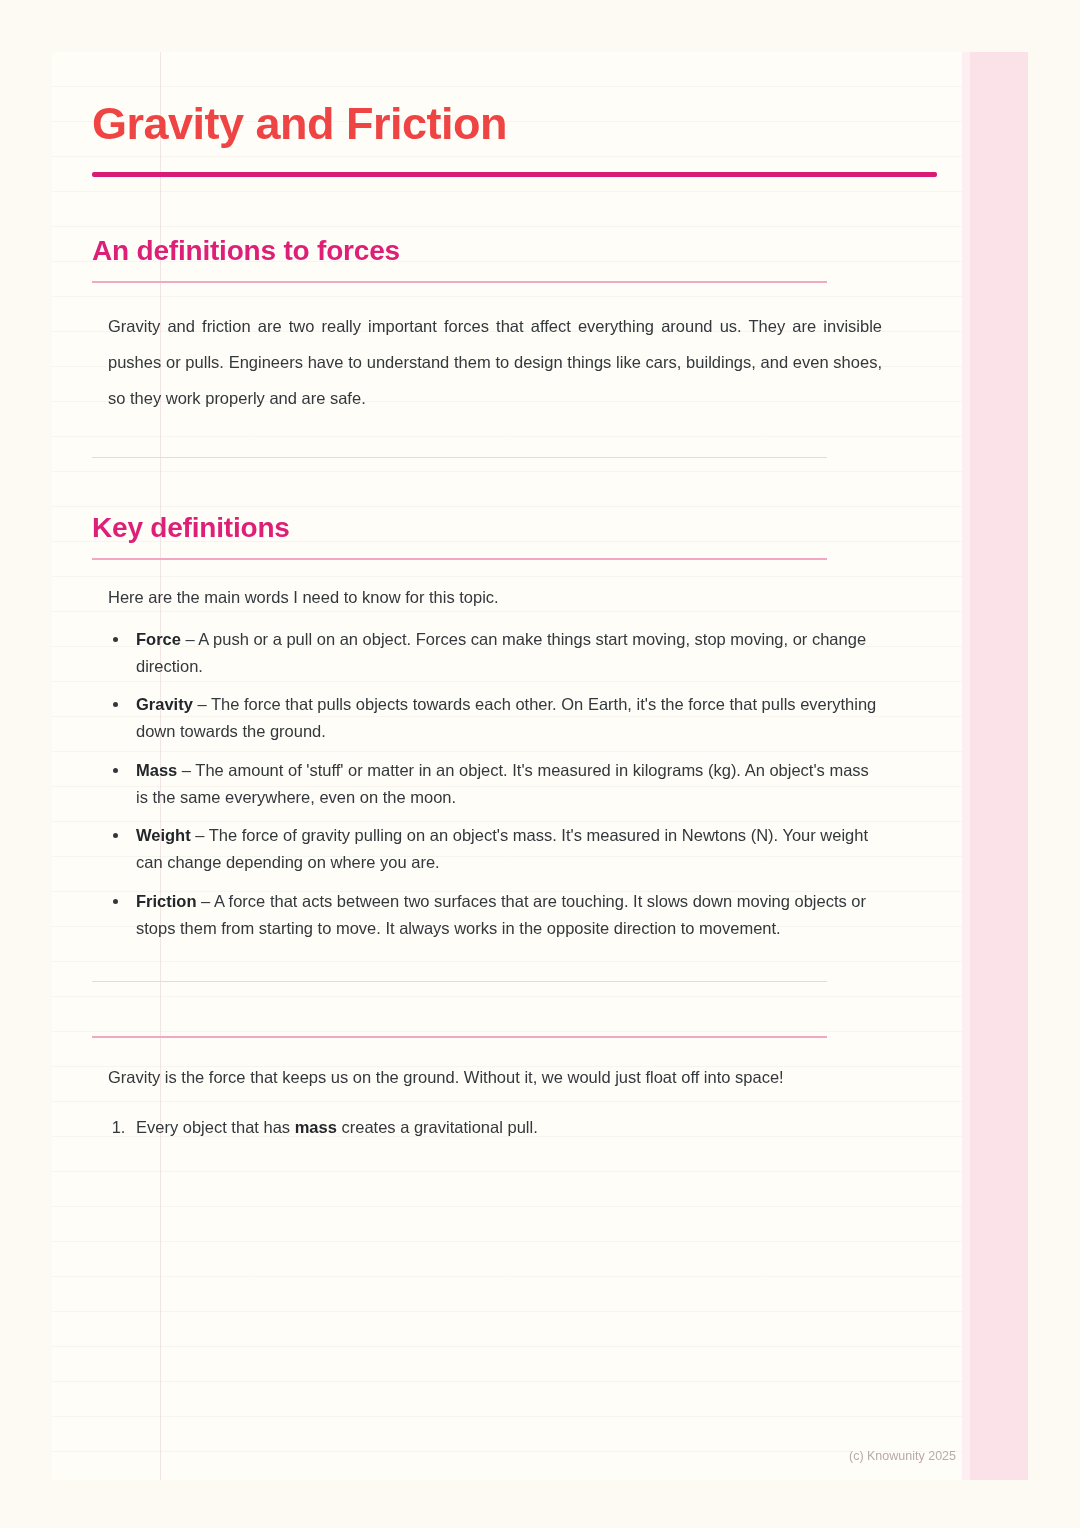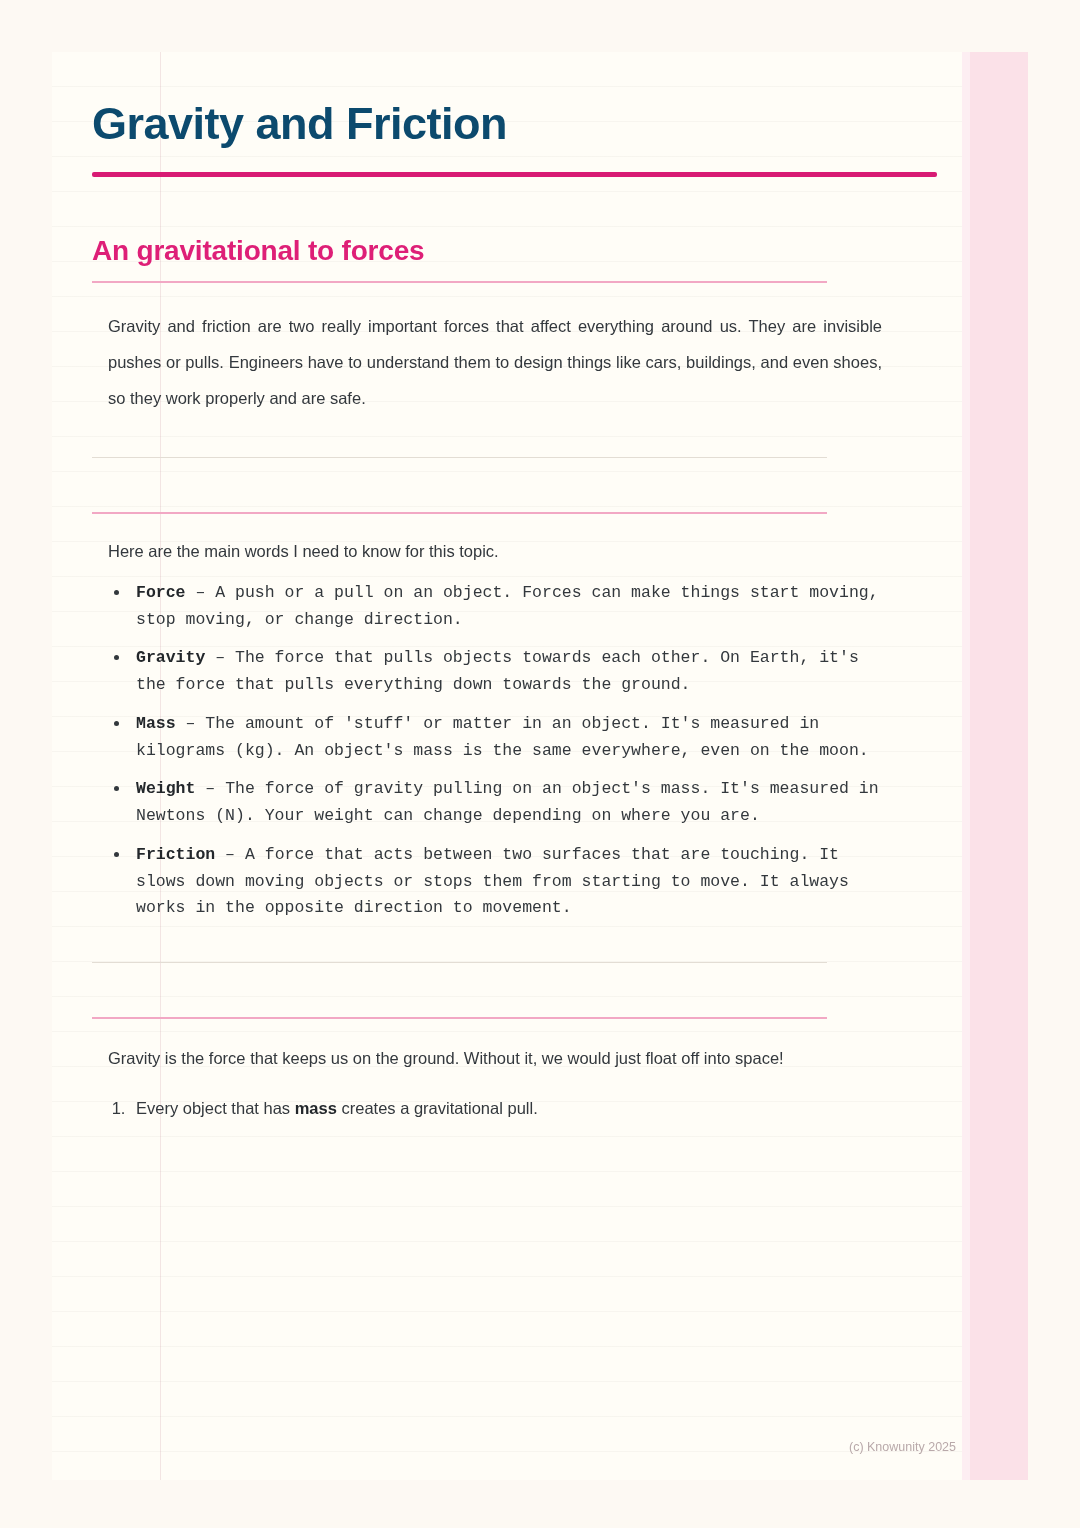--- a/index.html
+++ b/index.html
@@ -68,21 +68,21 @@
     top: 0;
     width: 790px;
     padding-top: 46px;
   }
 
   h1.doc-title {
     margin: 0;
     font-size: 45px;
     line-height: 1.15;
     font-weight: bold;
-    color: #0c4a6e;
+    color: #ef4444;
     letter-spacing: -0.5px;
   }
   .title-rule {
     margin-top: 22px;
     height: 5px;
     width: 845px;
     background: #d81b74;
     border-radius: 2px;
   }
 
@@ -122,21 +122,20 @@
   .divider {
     margin-top: 40px;
     height: 1px;
     width: 735px;
     background: #e3ddd4;
   }
 
   ul.defs {
     margin: 16px 0 0 0;
     padding-left: 38px;
-    font-family: Liberation Mono, monospace;
   }
   ul.defs li {
     color: #33383d;
     font-size: 16.5px;
     line-height: 1.62;
     margin-bottom: 12px;
     padding-left: 6px;
   }
   ul.defs li b { color: #23272b; }
 
@@ -155,47 +154,48 @@
     color: #33383d;
     font-size: 16.5px;
     line-height: 1.62;
     padding-left: 6px;
   }
   ol.steps li b { color: #23272b; }
 
   .footer-note {
     position: absolute;
     right: 72px;
-    bottom: 26px;
+    bottom: 17px;
     font-size: 12.5px;
     color: #b9a9aa;
   }
 </style>
 </head>
 <body>
 
 <div class="page">
   <div class="rules"></div>
   <div class="margin-line"></div>
   <div class="pink-band-edge"></div>
   <div class="pink-band"></div>
 
   <div class="content">
 
     <h1 class="doc-title">Gravity and Friction</h1>
     <div class="title-rule"></div>
 
     <div class="section first">
-      <h2 class="section-title">An gravitational to forces</h2>
+      <h2 class="section-title">An definitions to forces</h2>
       <div class="section-rule"></div>
       <p class="body-text justified">Gravity and friction are two really important forces that affect everything around us. They are invisible pushes or pulls. Engineers have to understand them to design things like cars, buildings, and even shoes, so they work properly and are safe.</p>
       <div class="divider"></div>
     </div>
 
     <div class="section">
+      <h2 class="section-title">Key definitions</h2>
       <div class="section-rule"></div>
       <p class="body-text lead">Here are the main words I need to know for this topic.</p>
       <ul class="defs">
         <li>
           <b>Force</b><span> – A push or a pull on an object. Forces can make things start moving, stop moving, or change direction.</span>
         </li>
         <li>
           <b>Gravity</b><span> – The force that pulls objects towards each other. On Earth, it's the force that pulls everything down towards the ground.</span>
         </li>
         <li>

